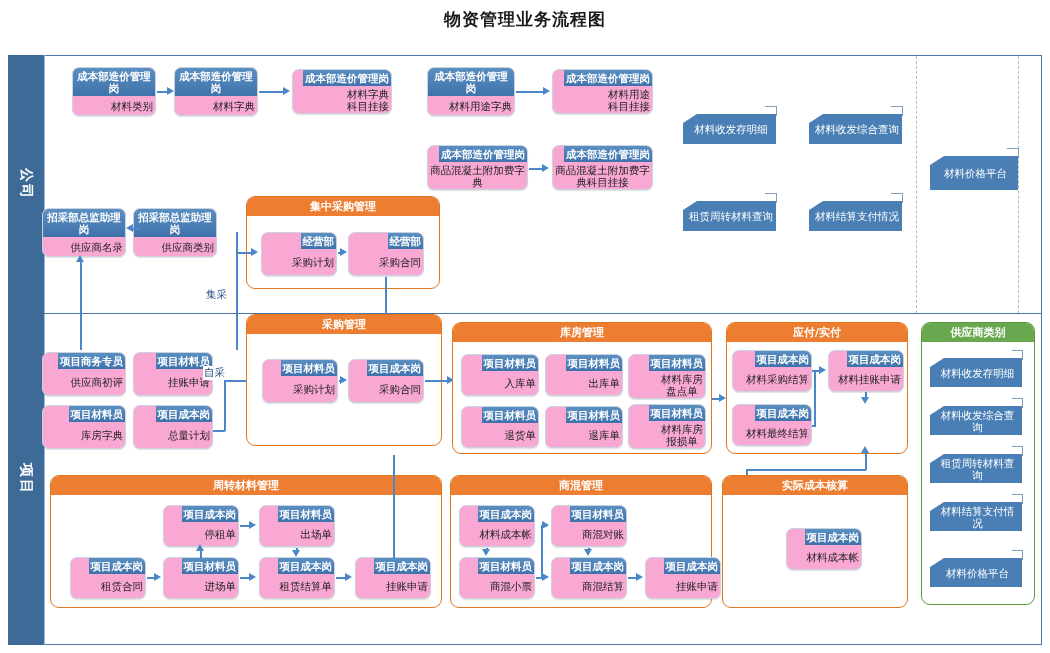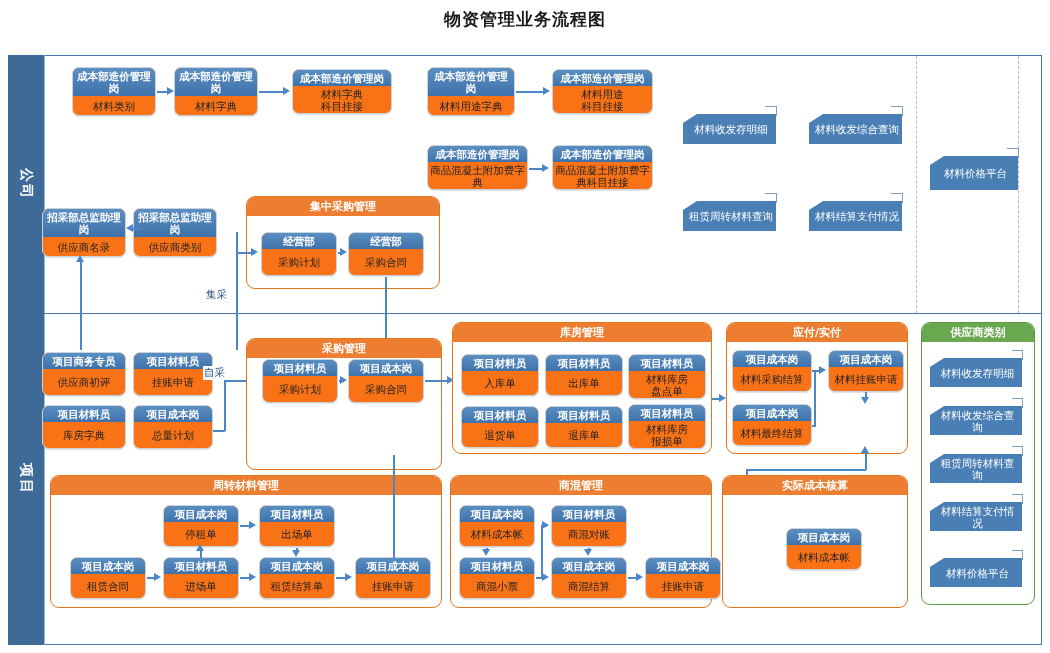--- a/index.html
+++ b/index.html
@@ -48,25 +48,25 @@
 
   
   .dash-v {
     position:absolute; width:0; border-left:1.6px dashed #b9b9b9;
   }
 
   
   .node {
     position:absolute;
     border-radius:7px;
-    background:#f97316;
+    background:#f9a8d4;
     border:1px solid #c8d4e0;
     box-shadow:0 1px 1px rgba(0,0,0,.12);
     overflow:hidden;
-    display:flex; flex-direction:column;
+    display:flex; flex-direction:column;align-items:flex-end;
   }
   .node .hd {
     background:#4a7fb5;
     background:linear-gradient(#5a8fc2,#3f72aa);
     color:#fff; font-weight:bold;
     font-size:10.5px; line-height:12px;
     display:flex; align-items:center; justify-content:center;
     text-align:center; padding:2px 2px;
     flex:0 0 auto;
   }
@@ -254,21 +254,21 @@
     <div class="hd">项目成本岗</div>
     <div class="bd">总量计划</div>
   </div>
 
   <div class="ln lnh" style="left:213px; top:430px; width:12px;"></div>
   <div class="ln lnv" style="left:224px; top:380px; height:51px;"></div>
   <div class="ln lnh" style="left:224px; top:380px; width:25px;"></div>
   <div class="arw r" style="left:247px; top:376px;"></div>
   <div class="flowlabel" style="left:203px; top:366px;">自采</div>
 
-  <div class="panel" style="left:246px; top:338px; width:196px; height:132px;">
+  <div class="panel" style="left:246px; top:314px; width:196px; height:132px;">
     <div class="ptitle">采购管理</div>
   </div>
   <div class="node" style="left:262px; top:359px; width:76px; height:44px;">
     <div class="hd">项目材料员</div>
     <div class="bd">采购计划</div>
   </div>
   <div class="node" style="left:348px; top:359px; width:76px; height:44px;">
     <div class="hd">项目成本岗</div>
     <div class="bd">采购合同</div>
   </div>

